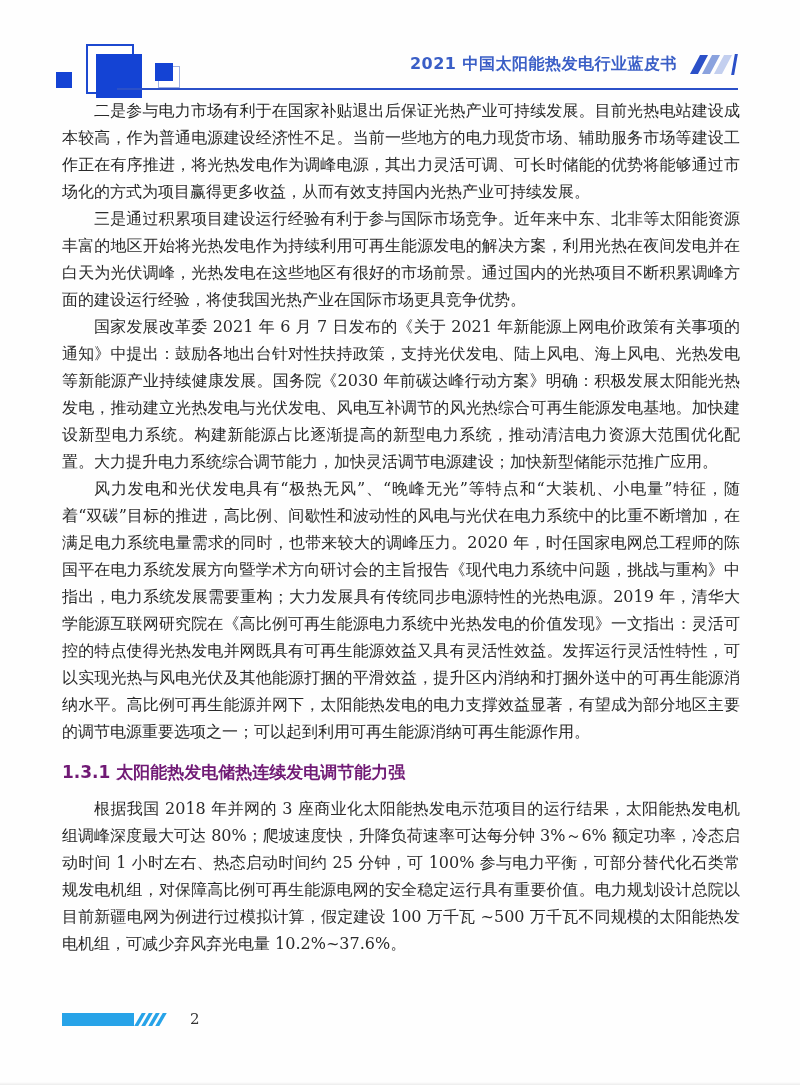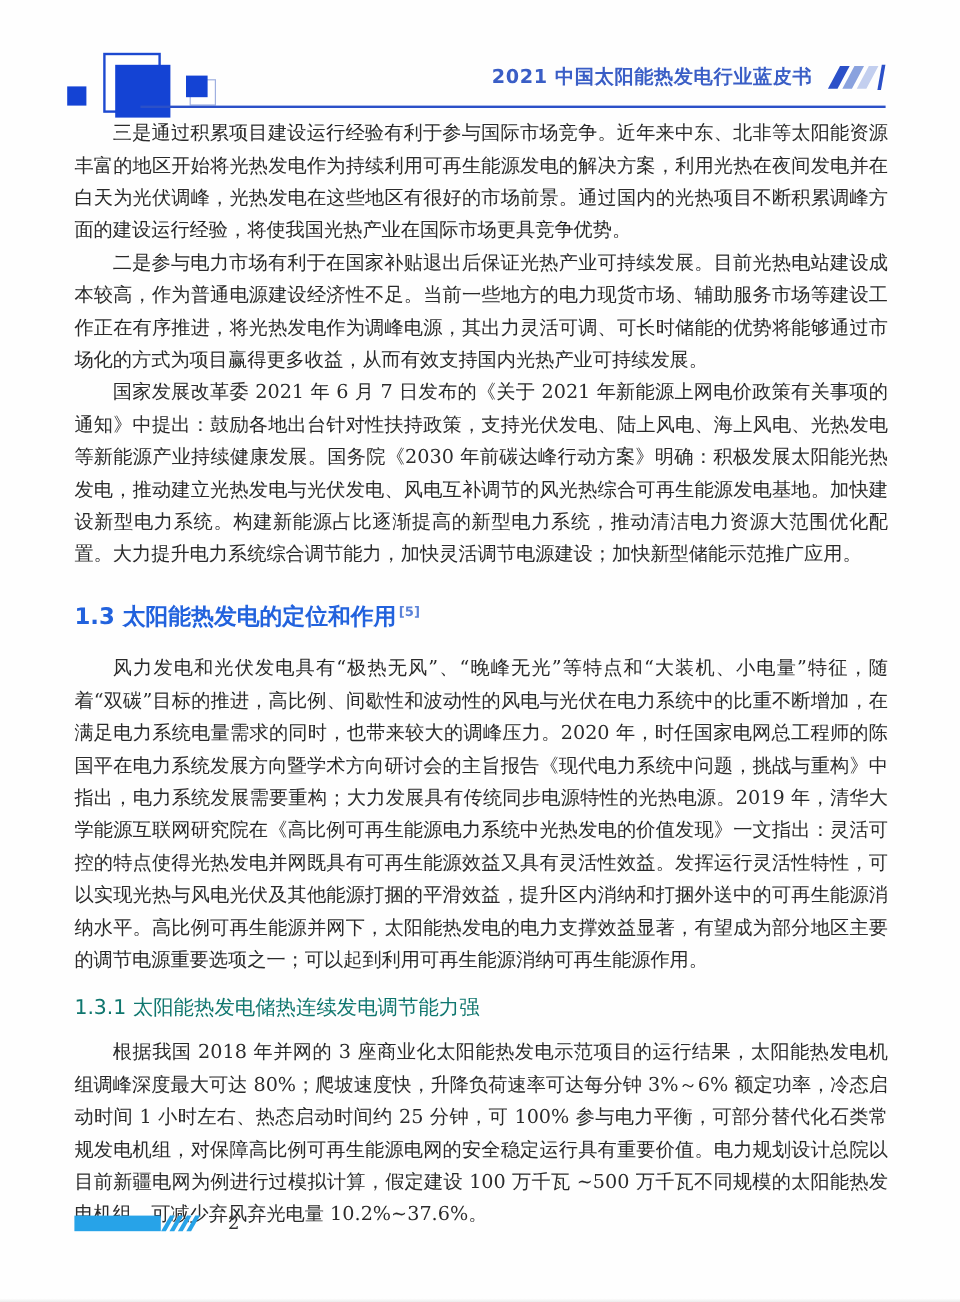--- a/index.html
+++ b/index.html
@@ -78,22 +78,22 @@
     color: #2262dd;
     line-height: 26px;
   }
   .h2 .ref {
     font-size: 11px; vertical-align: super; color: #5b82d8;
     font-weight: bold; margin-left: 2px;
   }
   .h3 {
     margin: 16px 0 12px 0;
     font-family: "DejaVu Sans", sans-serif;
-    font-size: 17px; font-weight: normal;
-    color: #0f766e;
+    font-size: 17px; font-weight: bold;
+    color: #701a75;
     line-height: 22px;
   }
 
   
   .footer {
     position: absolute; left: 62px; top: 1011px; right: 60px;
     display: flex; align-items: center; height: 16px;
   }
   .footer-bar { width: 72px; height: 13px; background: #27a3e8; }
   .footer-slashes { display: flex; margin-left: 4px; }
@@ -129,27 +129,24 @@
         <span class="hslash s1"></span>
         <span class="hslash s2"></span>
         <span class="hslash s3"></span>
         <span class="hvbar"></span>
       </span>
     </div>
     <div class="header-rule"></div>
   </div>
 
   <div class="main">
+    <p>二是参与电力市场有利于在国家补贴退出后保证光热产业可持续发展。目前光热电站建设成本较高，作为普通电源建设经济性不足。当前一些地方的电力现货市场、辅助服务市场等建设工作正在有序推进，将光热发电作为调峰电源，其出力灵活可调、可长时储能的优势将能够通过市场化的方式为项目赢得更多收益，从而有效支持国内光热产业可持续发展。</p>
     <p>三是通过积累项目建设运行经验有利于参与国际市场竞争。近年来中东、北非等太阳能资源丰富的地区开始将光热发电作为持续利用可再生能源发电的解决方案，利用光热在夜间发电并在白天为光伏调峰，光热发电在这些地区有很好的市场前景。通过国内的光热项目不断积累调峰方面的建设运行经验，将使我国光热产业在国际市场更具竞争优势。</p>
-    <p>二是参与电力市场有利于在国家补贴退出后保证光热产业可持续发展。目前光热电站建设成本较高，作为普通电源建设经济性不足。当前一些地方的电力现货市场、辅助服务市场等建设工作正在有序推进，将光热发电作为调峰电源，其出力灵活可调、可长时储能的优势将能够通过市场化的方式为项目赢得更多收益，从而有效支持国内光热产业可持续发展。</p>
     <p>国家发展改革委 2021 年 6 月 7 日发布的《关于 2021 年新能源上网电价政策有关事项的通知》中提出：鼓励各地出台针对性扶持政策，支持光伏发电、陆上风电、海上风电、光热发电等新能源产业持续健康发展。国务院《2030 年前碳达峰行动方案》明确：积极发展太阳能光热发电，推动建立光热发电与光伏发电、风电互补调节的风光热综合可再生能源发电基地。加快建设新型电力系统。构建新能源占比逐渐提高的新型电力系统，推动清洁电力资源大范围优化配置。大力提升电力系统综合调节能力，加快灵活调节电源建设；加快新型储能示范推广应用。</p>
 
-    <div class="h2">
-      <span>1.3 太阳能热发电的定位和作用</span><span class="ref">[5]</span>
-    </div>
 
     <p>风力发电和光伏发电具有“极热无风”、“晚峰无光”等特点和“大装机、小电量”特征，随着“双碳”目标的推进，高比例、间歇性和波动性的风电与光伏在电力系统中的比重不断增加，在满足电力系统电量需求的同时，也带来较大的调峰压力。2020 年，时任国家电网总工程师的陈国平在电力系统发展方向暨学术方向研讨会的主旨报告《现代电力系统中问题，挑战与重构》中指出，电力系统发展需要重构；大力发展具有传统同步电源特性的光热电源。2019 年，清华大学能源互联网研究院在《高比例可再生能源电力系统中光热发电的价值发现》一文指出：灵活可控的特点使得光热发电并网既具有可再生能源效益又具有灵活性效益。发挥运行灵活性特性，可以实现光热与风电光伏及其他能源打捆的平滑效益，提升区内消纳和打捆外送中的可再生能源消纳水平。高比例可再生能源并网下，太阳能热发电的电力支撑效益显著，有望成为部分地区主要的调节电源重要选项之一；可以起到利用可再生能源消纳可再生能源作用。</p>
 
     <div class="h3">1.3.1 太阳能热发电储热连续发电调节能力强</div>
 
     <p>根据我国 2018 年并网的 3 座商业化太阳能热发电示范项目的运行结果，太阳能热发电机组调峰深度最大可达 80%；爬坡速度快，升降负荷速率可达每分钟 3%～6% 额定功率，冷态启动时间 1 小时左右、热态启动时间约 25 分钟，可 100% 参与电力平衡，可部分替代化石类常规发电机组，对保障高比例可再生能源电网的安全稳定运行具有重要价值。电力规划设计总院以目前新疆电网为例进行过模拟计算，假定建设 100 万千瓦 ~500 万千瓦不同规模的太阳能热发电机组，可减少弃风弃光电量 10.2%~37.6%。</p>
   </div>
 
   <div class="footer">
     <span class="footer-bar"></span>

